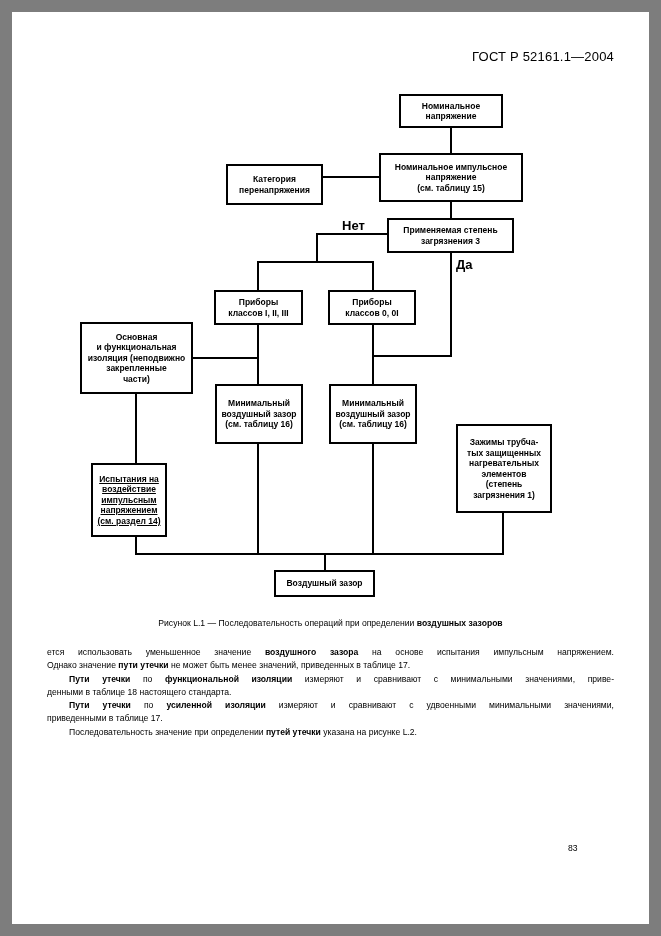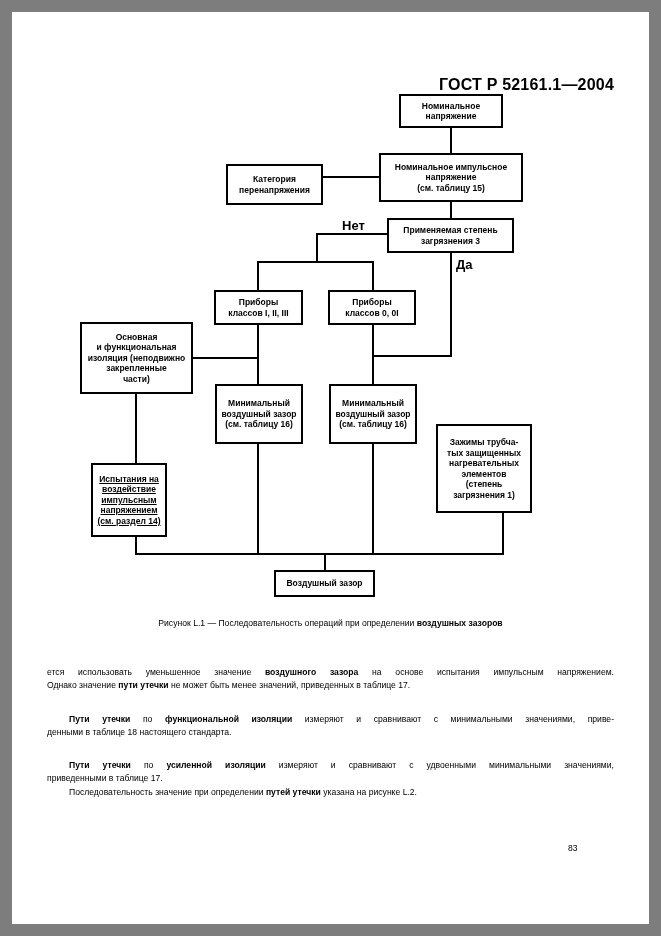--- a/index.html
+++ b/index.html
@@ -14,22 +14,22 @@
     font-family:"Liberation Sans", sans-serif;
     color:var(--ink);
     position:relative;
     overflow:hidden;
   }
   .page{
     position:absolute;left:12px;top:12px;width:637px;height:912px;
     background:var(--paper);
   }
   .doc-header{
-    position:absolute;top:64px;right:35px;
-    font-size:16px;font-weight:bold;letter-spacing:.2px;
+    position:absolute;top:37px;right:35px;
+    font-size:13px;font-weight:normal;letter-spacing:.2px;
   }
   
   .fig{position:absolute;left:0;top:0;width:637px;height:620px;}
   .fbox{
     position:absolute;border:2px solid var(--ink);background:var(--paper);
     display:flex;align-items:center;justify-content:center;text-align:center;
     font-size:8.5px;font-weight:bold;line-height:10.5px;
   }
   .fbox span{white-space:pre-line;display:block;width:100%;}
   .hline,.vline{position:absolute;background:var(--ink);}
@@ -41,21 +41,21 @@
   
   .caption{
     position:absolute;left:35px;top:606px;width:567px;
     font-size:8.6px;text-align:center;
   }
   .body-text{
     position:absolute;left:35px;top:634px;width:567px;
     font-size:8.6px;
   }
   .tline{height:13.3px;line-height:13.3px;text-align:left;white-space:nowrap;}
-  .tline.just{text-align:justify;text-align-last:justify;white-space:normal;margin-top:20px;}
+  .tline.just{text-align:justify;text-align-last:justify;white-space:normal;}
   .tline.indent{text-indent:22px;}
   .page-number{
     position:absolute;left:556px;top:831px;font-size:8.6px;
   }
 </style>
 </head>
 <body>
 
 <div class="page">
 
@@ -131,21 +131,21 @@
 воздушный зазор
 (см. таблицу 16)</span>
       </div>
 
     <div class="fbox" style="left:317px;top:372px;width:88px;height:60px;">
       <span>Минимальный
 воздушный зазор
 (см. таблицу 16)</span>
       </div>
 
-    <div class="fbox" style="left:424px;top:412px;width:96px;height:89px;">
+    <div class="fbox" style="left:444px;top:412px;width:96px;height:89px;">
       <span>Зажимы трубча-
 тых защищенных
 нагревательных
 элементов
 (степень
 загрязнения 1)</span>
       </div>
 
     <div class="fbox" style="left:79px;top:451px;width:76px;height:74px;text-decoration:underline;">
       <span>Испытания на

